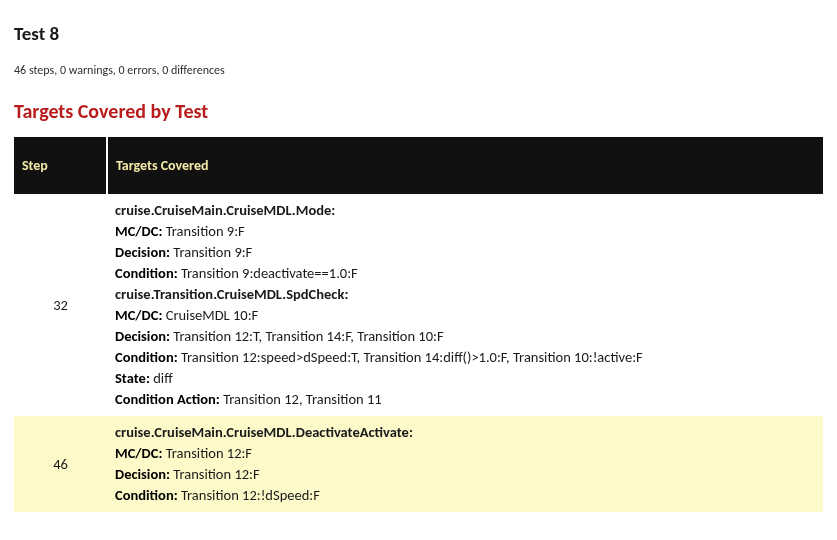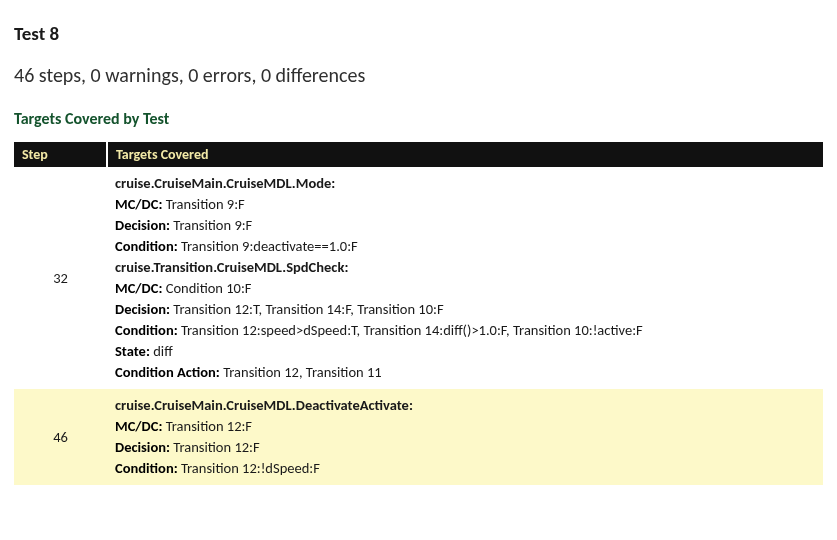--- a/index.html
+++ b/index.html
@@ -13,40 +13,40 @@
     box-sizing: border-box;
   }
   h2.title {
     margin: 8px 0 18px 0;
     font-size: 19px;
     font-weight: bold;
     color: #1a1a1a;
   }
   .summary {
     margin: 0 0 22px 0;
-    font-size: 20px;
+    font-size: 12px;
     color: #303030;
   }
   h3.section {
     margin: 0 0 14px 0;
-    font-size: 16px;
+    font-size: 20px;
     font-weight: bold;
-    color: #14532d;
+    color: #b91c1c;
   }
   table {
     border-collapse: collapse;
     width: 100%;
     table-layout: fixed;
   }
   thead th {
     background: #111;
     color: #f2e9a7;
     font-weight: bold;
     text-align: left;
-    padding: 4px 8px;
+    padding: 20px 8px;
     font-size: 14px;
   }
   thead th.step-col {
     width: 76px;
     border-right: 2px solid #fff;
   }
   tbody td {
     padding: 6px 8px;
     vertical-align: middle;
     font-size: 14.5px;
@@ -87,21 +87,21 @@
   </thead>
   <tbody id="tbody">
       <tr class="odd">
         <td class="step-cell">32</td>
         <td>
           <span class="line obj">cruise.CruiseMain.CruiseMDL.Mode:</span>
           <span class="line"><span class="metric">MC/DC:</span><span class="metric-val"> Transition 9:F</span></span>
           <span class="line"><span class="metric">Decision:</span><span class="metric-val"> Transition 9:F</span></span>
           <span class="line"><span class="metric">Condition:</span><span class="metric-val"> Transition 9:deactivate==1.0:F</span></span>
           <span class="line obj">cruise.Transition.CruiseMDL.SpdCheck:</span>
-          <span class="line"><span class="metric">MC/DC:</span><span class="metric-val"> Condition 10:F</span></span>
+          <span class="line"><span class="metric">MC/DC:</span><span class="metric-val"> CruiseMDL 10:F</span></span>
           <span class="line"><span class="metric">Decision:</span><span class="metric-val"> Transition 12:T, Transition 14:F, Transition 10:F</span></span>
           <span class="line"><span class="metric">Condition:</span><span class="metric-val"> Transition 12:speed&gt;dSpeed:T, Transition 14:diff()&gt;1.0:F, Transition 10:!active:F</span></span>
           <span class="line"><span class="metric">State:</span><span class="metric-val"> diff</span></span>
           <span class="line"><span class="metric">Condition Action:</span><span class="metric-val"> Transition 12, Transition 11</span></span>
         </td>
       </tr>
       <tr class="even">
         <td class="step-cell">46</td>
         <td>
           <span class="line obj">cruise.CruiseMain.CruiseMDL.DeactivateActivate:</span>

